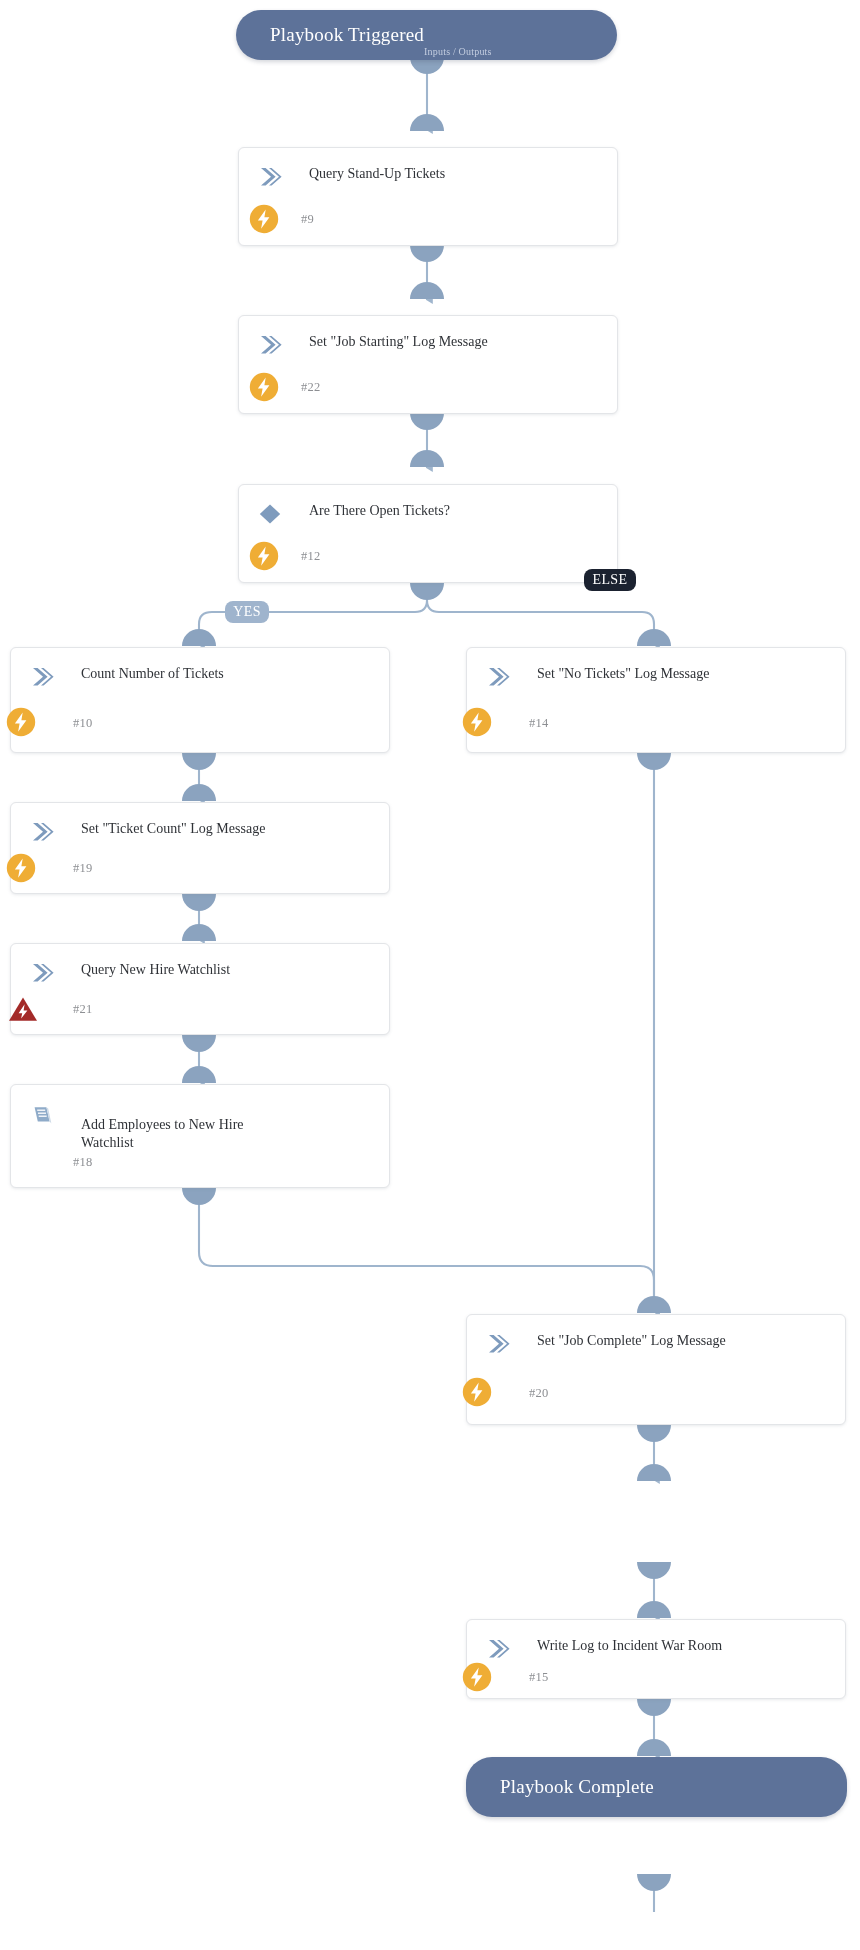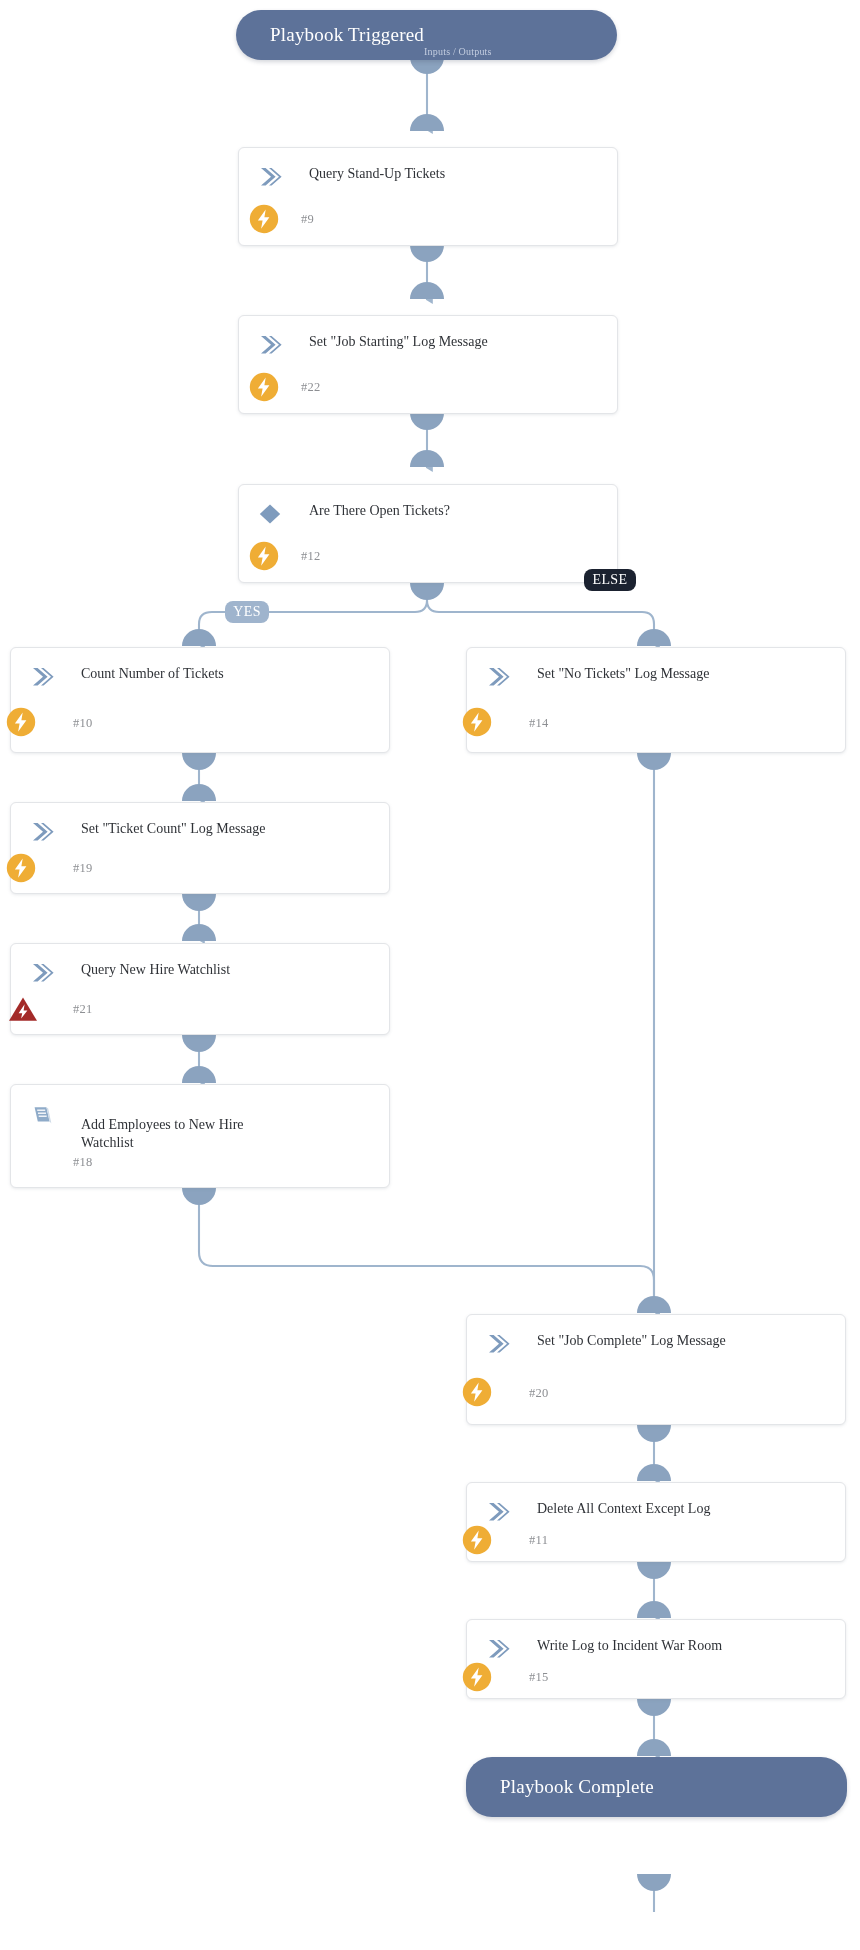--- a/index.html
+++ b/index.html
@@ -288,36 +288,20 @@
     <div class="card-title">Set "Job Complete" Log Message</div>
     <span class="badge" style="left:-5px;top:62px;">
       <svg viewBox="0 0 30 30" width="30" height="30">
         <circle cx="15" cy="15" r="14.2" fill="#efad35"></circle>
         <path d="M16.7 5.6 L8.9 16.6 L13.6 16.6 L12.1 24.8 L20.4 13.3 L15.4 13.3 Z" fill="#ffffff"></path>
       </svg>
     </span>
     <div class="card-id" style="top:71px;">#20</div>
   </div>
 
-  <div class="card" style="left:466px;top:1482px;width:380px;height:80px;">
-    <span class="type-icon">
-      <svg viewBox="0 0 26 24" width="26" height="24">
-        <path d="M4 3 L14 11.8 L4 20.6 L8.6 20.6 L18.6 11.8 L8.6 3 Z" fill="#7e9bbd"></path>
-        <path d="M12 3 L22 11.8 L12 20.6 L14.6 20.6 L24.6 11.8 L14.6 3 Z" fill="#7e9bbd"></path>
-      </svg>
-    </span>
-    <div class="card-title">Delete All Context Except Log</div>
-    <span class="badge" style="left:-5px;top:42px;">
-      <svg viewBox="0 0 30 30" width="30" height="30">
-        <circle cx="15" cy="15" r="14.2" fill="#efad35"></circle>
-        <path d="M16.7 5.6 L8.9 16.6 L13.6 16.6 L12.1 24.8 L20.4 13.3 L15.4 13.3 Z" fill="#ffffff"></path>
-      </svg>
-    </span>
-    <div class="card-id" style="top:50px;">#11</div>
-  </div>
 
   <div class="card" style="left:466px;top:1619px;width:380px;height:80px;">
     <span class="type-icon">
       <svg viewBox="0 0 26 24" width="26" height="24">
         <path d="M4 3 L14 11.8 L4 20.6 L8.6 20.6 L18.6 11.8 L8.6 3 Z" fill="#7e9bbd"></path>
         <path d="M12 3 L22 11.8 L12 20.6 L14.6 20.6 L24.6 11.8 L14.6 3 Z" fill="#7e9bbd"></path>
       </svg>
     </span>
     <div class="card-title">Write Log to Incident War Room</div>
     <span class="badge" style="left:-5px;top:42px;">

